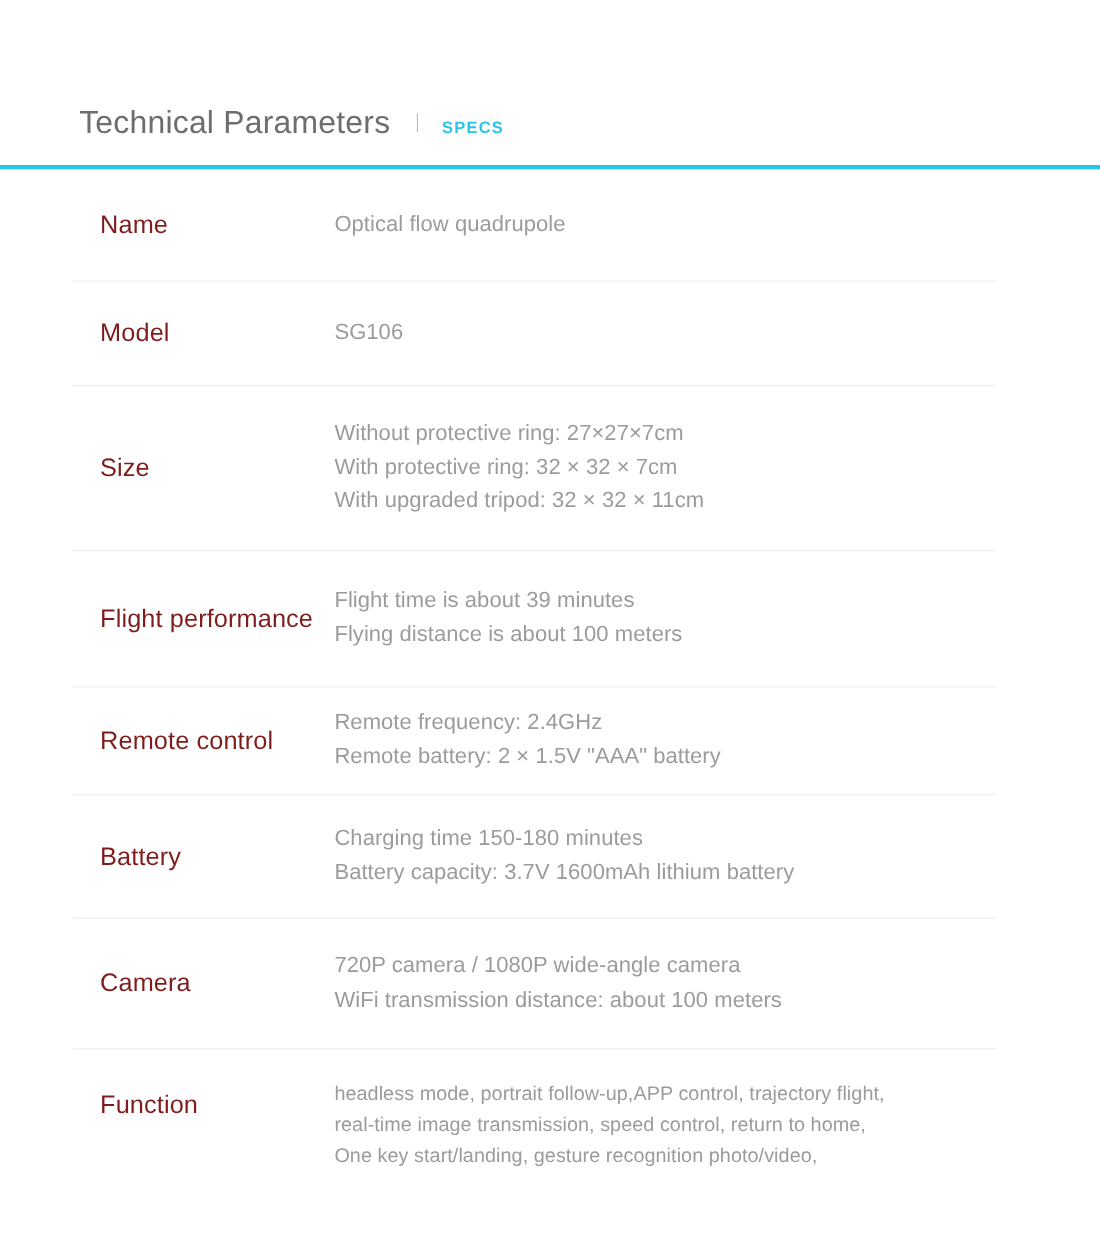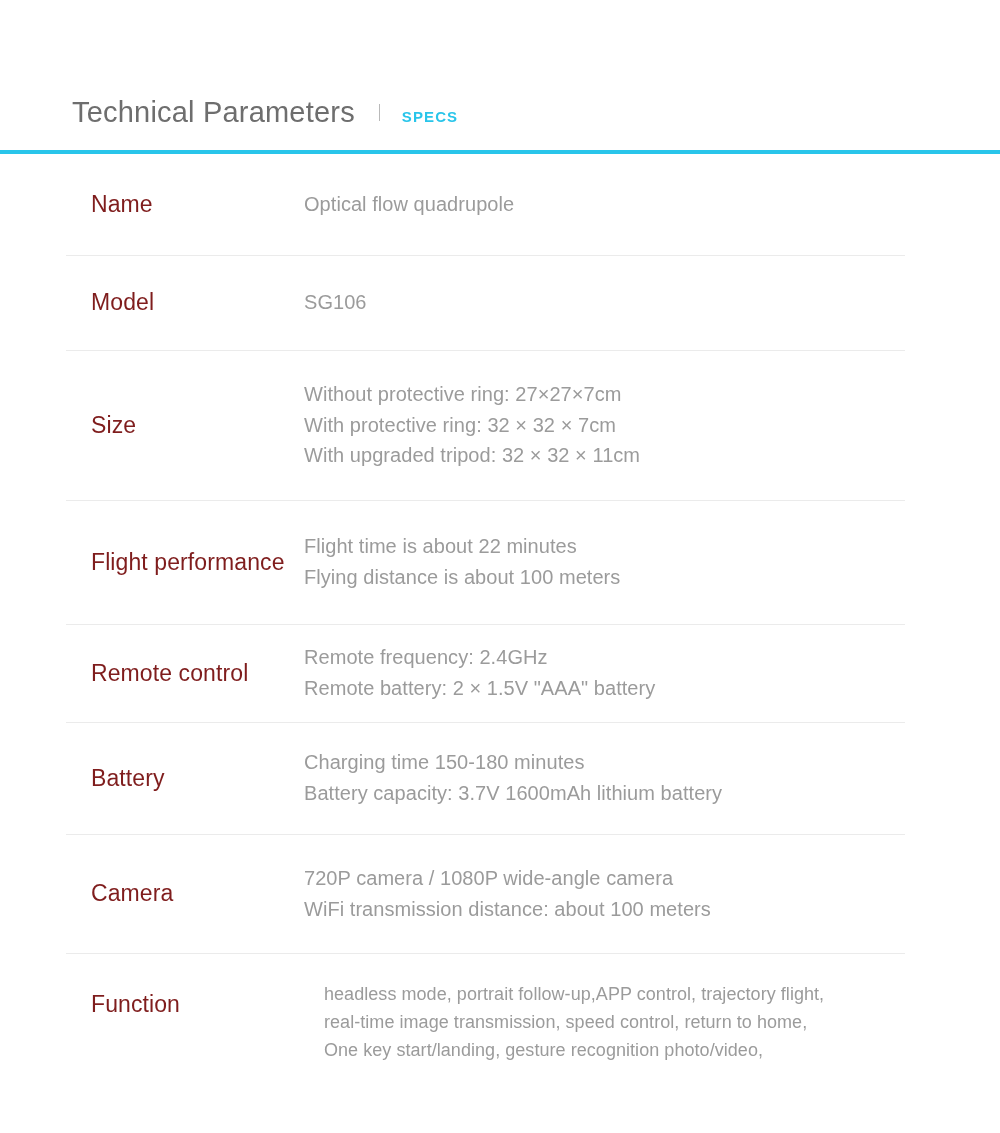--- a/index.html
+++ b/index.html
@@ -119,21 +119,21 @@
   }
 
   
   .row-name        { height: 101px; }
   .row-model       { height: 95px;  }
   .row-size        { height: 150px; }
   .row-flight      { height: 124px; }
   .row-remote      { height: 98px;  }
   .row-battery     { height: 112px; }
   .row-camera      { height: 119px; }
-  .row-function    { height: 180px; align-items: flex-start; gap: 20px; }
+  .row-function    { height: 180px; align-items: flex-start; }
 
   .row-function .spec-label { padding-top: 36px; }
   .row-function .spec-value {
     padding-top: 28px;
     font-size: 18px;
     line-height: 1.55;
   }
 </style>
 </head>
 <body>
@@ -170,21 +170,21 @@
       <div class="spec-value">
         <span class="vline">Without protective ring: 27×27×7cm</span>
         <span class="vline">With protective ring: 32 × 32 × 7cm</span>
         <span class="vline">With upgraded tripod: 32 × 32 × 11cm</span>
       </div>
     </div>
 
     <div class="spec-row row-flight">
       <div class="spec-label">Flight performance</div>
       <div class="spec-value">
-        <span class="vline">Flight time is about 22 minutes</span>
+        <span class="vline">Flight time is about 39 minutes</span>
         <span class="vline">Flying distance is about 100 meters</span>
       </div>
     </div>
 
     <div class="spec-row row-remote">
       <div class="spec-label">Remote control</div>
       <div class="spec-value">
         <span class="vline">Remote frequency: 2.4GHz</span>
         <span class="vline">Remote battery: 2 × 1.5V "AAA" battery</span>
       </div>

